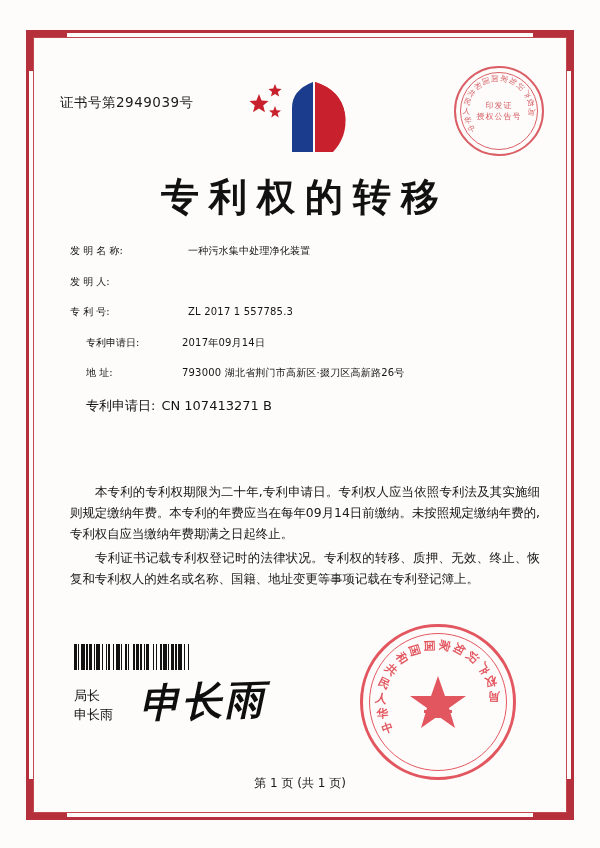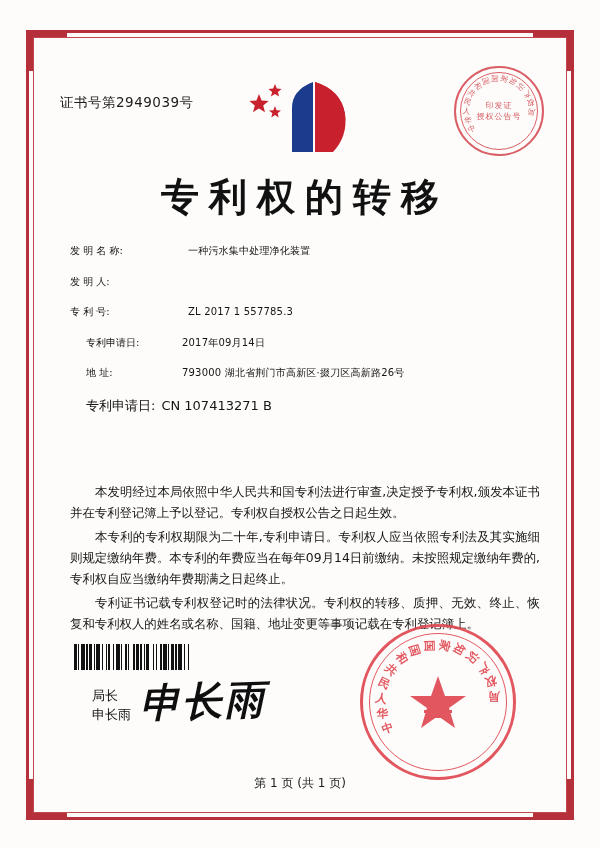--- a/index.html
+++ b/index.html
@@ -227,21 +227,20 @@
 
   
   .sign-block {
     position: absolute;
     left: 26px;
     top: 630px;
     font-family: "DejaVu Sans", sans-serif;
     font-size: 13px;
     line-height: 19px;
     color: #121212;
-    margin-left: 18px;
   }
   .signature {
     position: absolute;
     left: 92px;
     top: 618px;
     font-family: "DejaVu Serif", serif;
     font-size: 40px;
     font-style: italic;
     font-weight: bold;
     color: #0e0e0e;
@@ -393,21 +392,20 @@
 
       <div class="dual">
         <span class="col">
           <span class="lab">专利申请日:</span>
           <span class="val">CN 107413271 B</span>
         </span>
       </div>
     </div>
 
     <div class="paras">
-      <p>本发明经过本局依照中华人民共和国专利法进行审查,决定授予专利权,颁发本证书并在专利登记簿上予以登记。专利权自授权公告之日起生效。</p>
       <p>本专利的专利权期限为二十年,专利申请日。专利权人应当依照专利法及其实施细则规定缴纳年费。本专利的年费应当在每年09月14日前缴纳。未按照规定缴纳年费的,专利权自应当缴纳年费期满之日起终止。</p>
       <p>专利证书记载专利权登记时的法律状况。专利权的转移、质押、无效、终止、恢复和专利权人的姓名或名称、国籍、地址变更等事项记载在专利登记簿上。</p>
     </div>
 
     <div class="barcode" id="barcode">
         <i style="width:3px;background:#111"></i>
         <i style="width:1px;background:transparent"></i>
         <i style="width:1px;background:#111"></i>
         <i style="width:2px;background:transparent"></i>
         <i style="width:4px;background:#111"></i>

